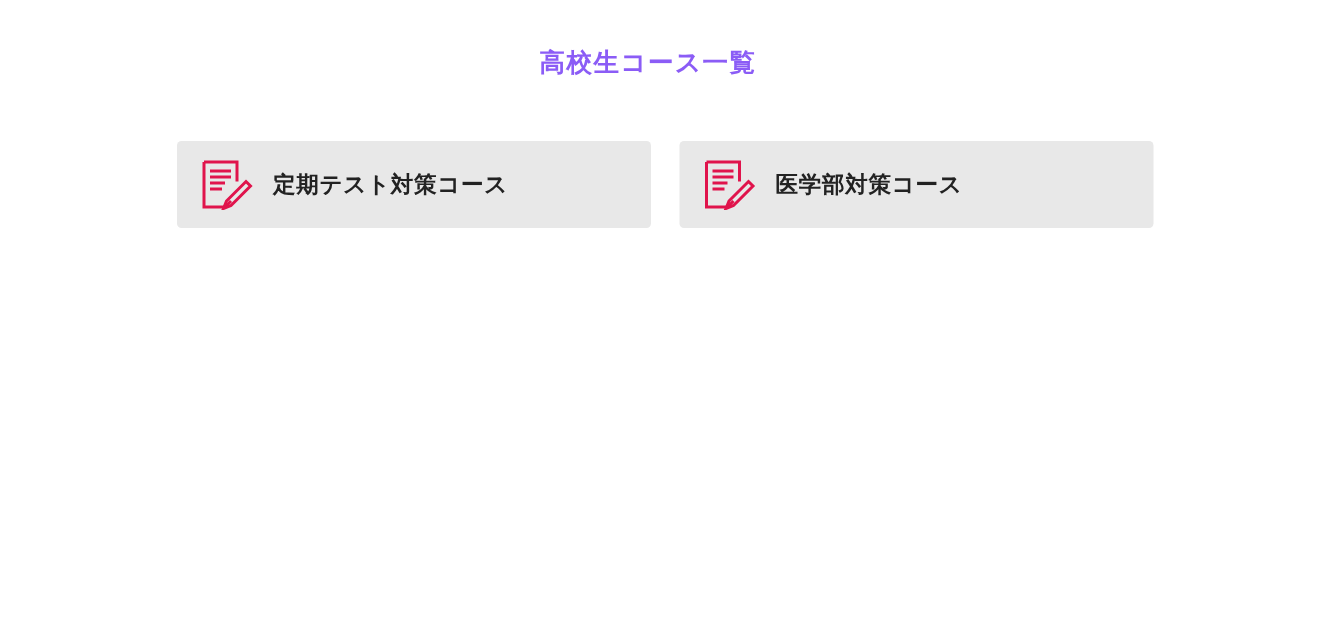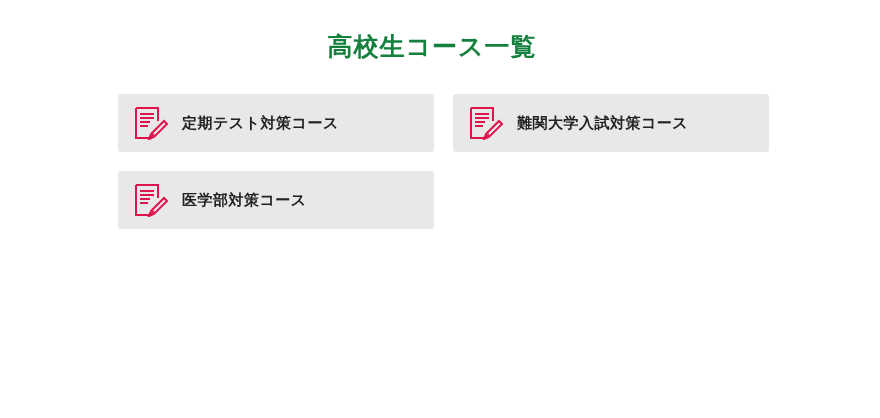--- a/index.html
+++ b/index.html
@@ -1,19 +1,19 @@
 <!DOCTYPE html>
 <html><head>
 <meta charset="utf-8">
 <style>
   html, body { margin:0; padding:0; background:#ffffff; }
   body { width:880px; height:418px; position:relative; overflow:hidden;
          font-family:"DejaVu Sans","Liberation Sans",sans-serif; }
   .title { position:absolute; top:30px; left:0; width:864px; text-align:center;
-           font-size:25px; font-weight:bold; color:#15803d; letter-spacing:1px; }
+           font-size:17px; font-weight:bold; color:#8b5cf6; letter-spacing:1px; }
   .grid { position:absolute; left:118px; top:94px; width:589px;
           display:grid; grid-template-columns:316px 316px; column-gap:11px; row-gap:10px;gap:19px; }
   .card { height:58px; background:#e8e8e8; border-radius:3px; display:flex; align-items:center;
           padding-left:16px; box-sizing:border-box; cursor:pointer; }
   .icon { width:36px; height:34px; margin-right:12px; flex:none; }
   .label { font-size:15px; font-weight:bold; color:#222222; letter-spacing:0.5px; }
 </style>
 </head>
 <body>
 
@@ -35,27 +35,15 @@
   <div class="card">
     <svg class="icon" viewBox="0 0 36 34">
         <g fill="none" stroke="#e0144c" stroke-width="2">
           <path d="M2 2h22v13"></path>
           <path d="M2 2v30h14"></path>
           <path d="M6 8h14M6 12h14M6 16h10M6 20h8"></path>
           <path d="M16 32l4-4"></path>
           <path d="M17 28l13-13 3 3-13 13-5 2z"></path>
         </g>
       </svg>
-    <span class="label">難関大学入試対策コース</span>
-  </div>
-  <div class="card">
-    <svg class="icon" viewBox="0 0 36 34">
-        <g fill="none" stroke="#e0144c" stroke-width="2">
-          <path d="M2 2h22v13"></path>
-          <path d="M2 2v30h14"></path>
-          <path d="M6 8h14M6 12h14M6 16h10M6 20h8"></path>
-          <path d="M16 32l4-4"></path>
-          <path d="M17 28l13-13 3 3-13 13-5 2z"></path>
-        </g>
-      </svg>
     <span class="label">医学部対策コース</span>
   </div>
 </div>
 
 </body></html>

